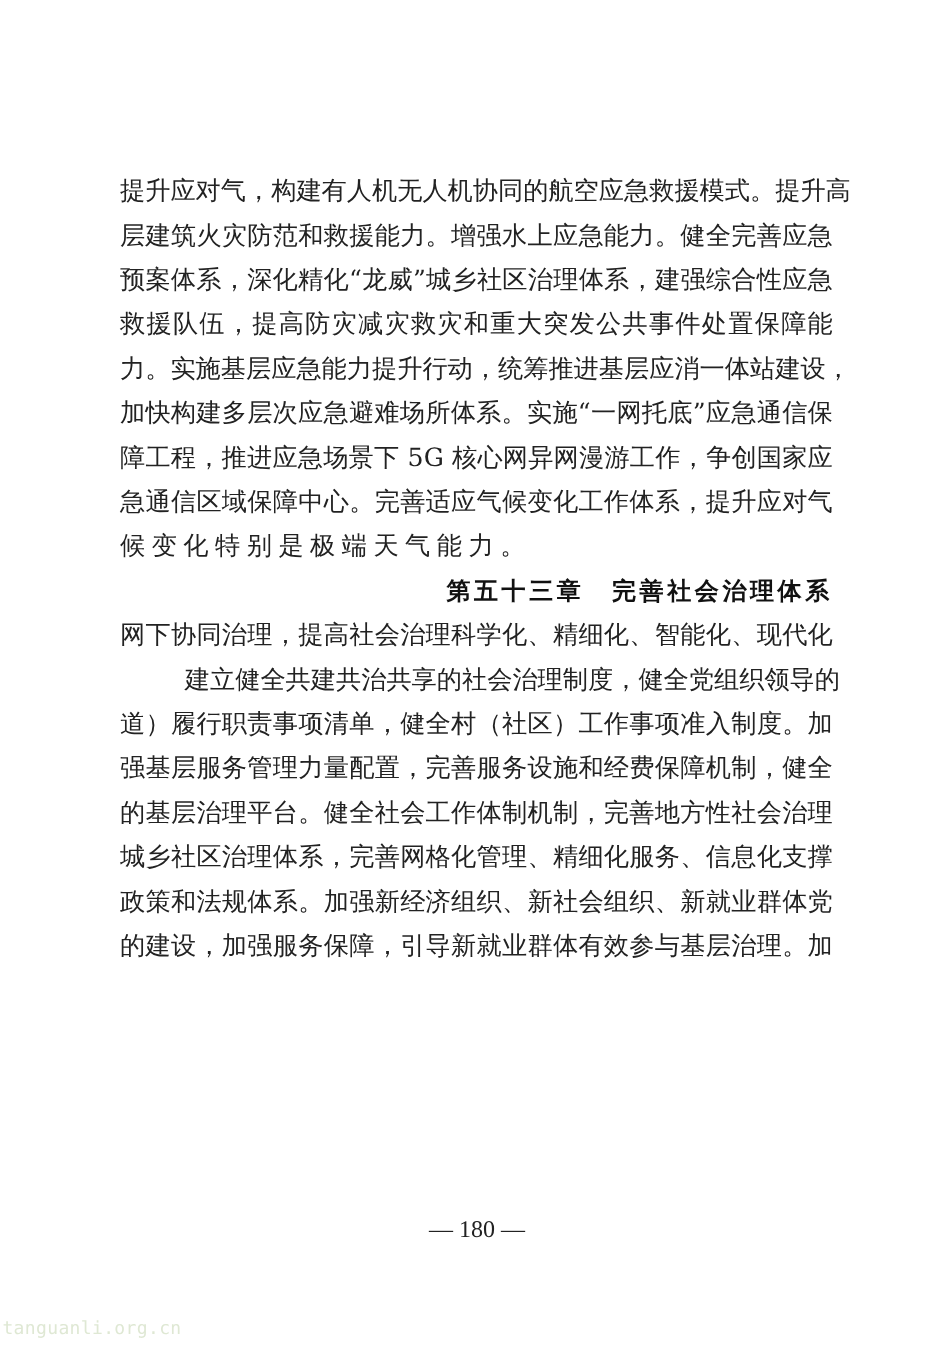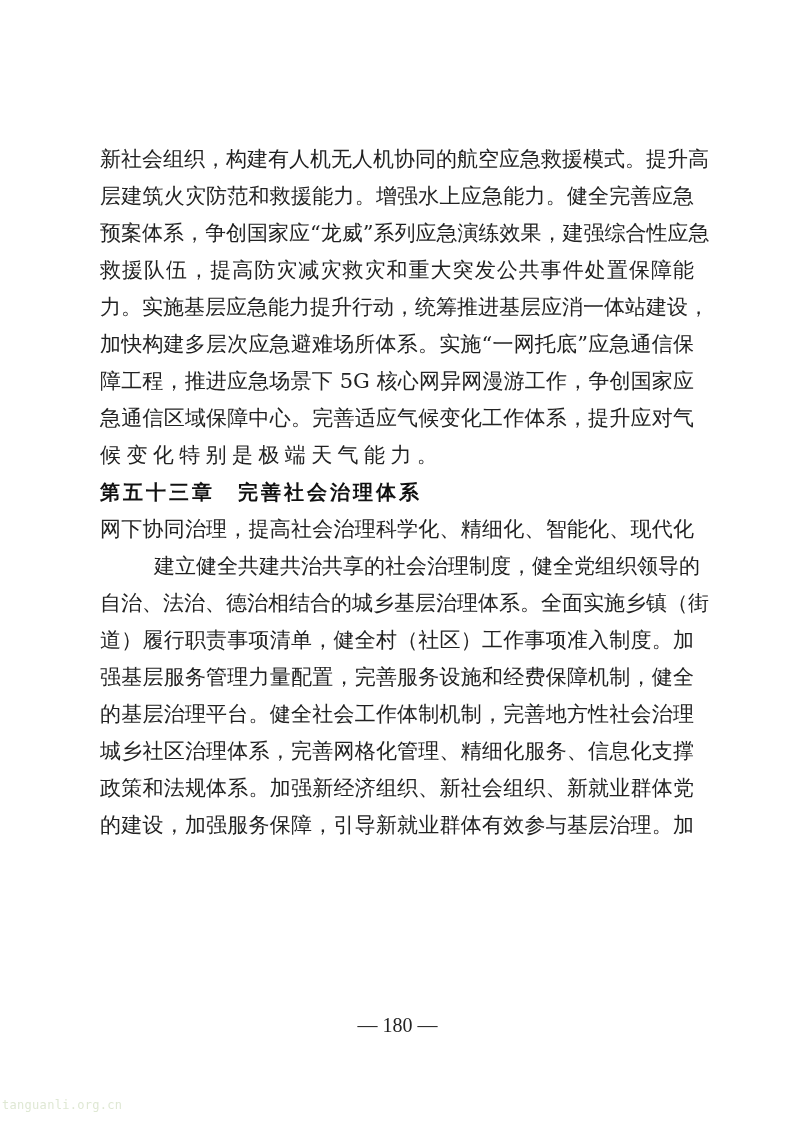--- a/index.html
+++ b/index.html
@@ -35,21 +35,21 @@
       letter-spacing: 0;
     }
     .line.indent {
       padding-left: 54px;
     }
     .heading {
       height: 37px;
       line-height: 37px;
       font-size: 20px;
       font-weight: bold;
-      text-align: left;
+      text-align: right;
       white-space: pre;
       color: #111;
       letter-spacing: 2px;
     }
     .heading.chapter {
       letter-spacing: 3px;
     }
     .page-number {
       position: absolute;
       top: 1014px;
@@ -59,52 +59,51 @@
       font-family: "Liberation Serif", "DejaVu Serif", serif;
       font-size: 20px;
       color: #222;
       white-space: pre;
     }
     .watermark {
       position: absolute;
       left: 2px;
       top: 1098px;
       font-family: "DejaVu Sans Mono", "Liberation Mono", monospace;
-      font-size: 12px;
+      font-size: 15px;
       color: #dfe8d4;
       letter-spacing: 0.3px;
     }
   </style>
 </head>
 <body>
 
 <div class="page">
 
   <div>
-    <div class="line justify">新社会组织，构建有人机无人机协同的航空应急救援模式。提升高</div>
+    <div class="line justify">提升应对气，构建有人机无人机协同的航空应急救援模式。提升高</div>
     <div class="line justify">层建筑火灾防范和救援能力。增强水上应急能力。健全完善应急</div>
-    <div class="line justify">预案体系，争创国家应“龙威”系列应急演练效果，建强综合性应急</div>
+    <div class="line justify">预案体系，深化精化“龙威”城乡社区治理体系，建强综合性应急</div>
     <div class="line justify">救援队伍，提高防灾减灾救灾和重大突发公共事件处置保障能</div>
     <div class="line justify">力。实施基层应急能力提升行动，统筹推进基层应消一体站建设，</div>
     <div class="line justify">加快构建多层次应急避难场所体系。实施“一网托底”应急通信保</div>
     <div class="line justify">障工程，推进应急场景下 5G 核心网异网漫游工作，争创国家应</div>
     <div class="line justify">急通信区域保障中心。完善适应气候变化工作体系，提升应对气</div>
     <div class="line">候变化特别是极端天气能力。</div>
   </div>
 
   <div class="heading chapter">第五十三章　完善社会治理体系</div>
 
   <div>
     <div class="line justify">网下协同治理，提高社会治理科学化、精细化、智能化、现代化</div>
   </div>
 
 
   <div>
     <div class="line justify indent">建立健全共建共治共享的社会治理制度，健全党组织领导的</div>
-    <div class="line justify">自治、法治、德治相结合的城乡基层治理体系。全面实施乡镇（街</div>
     <div class="line justify">道）履行职责事项清单，健全村（社区）工作事项准入制度。加</div>
     <div class="line justify">强基层服务管理力量配置，完善服务设施和经费保障机制，健全</div>
     <div class="line justify">的基层治理平台。健全社会工作体制机制，完善地方性社会治理</div>
     <div class="line justify">城乡社区治理体系，完善网格化管理、精细化服务、信息化支撑</div>
     <div class="line justify">政策和法规体系。加强新经济组织、新社会组织、新就业群体党</div>
     <div class="line justify">的建设，加强服务保障，引导新就业群体有效参与基层治理。加</div>
   </div>
 </div>
 
 <div class="page-number">— 180 —</div>

